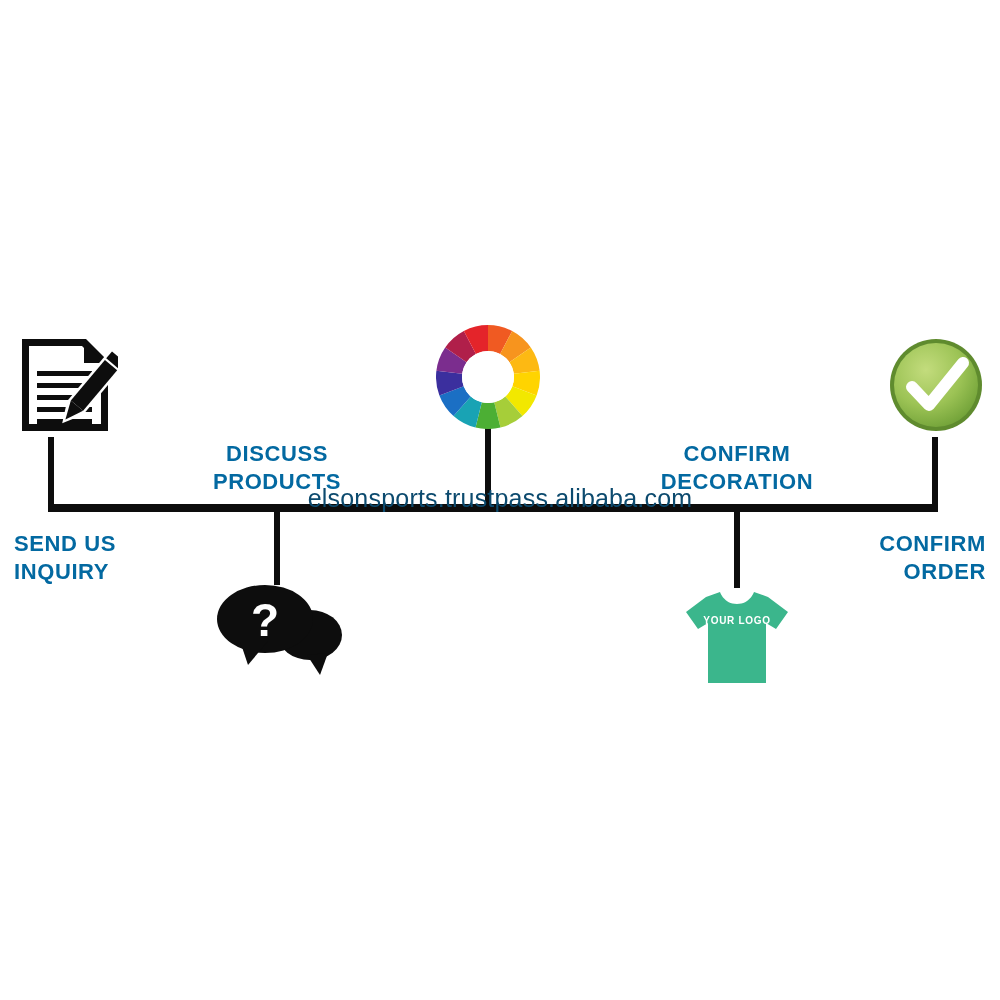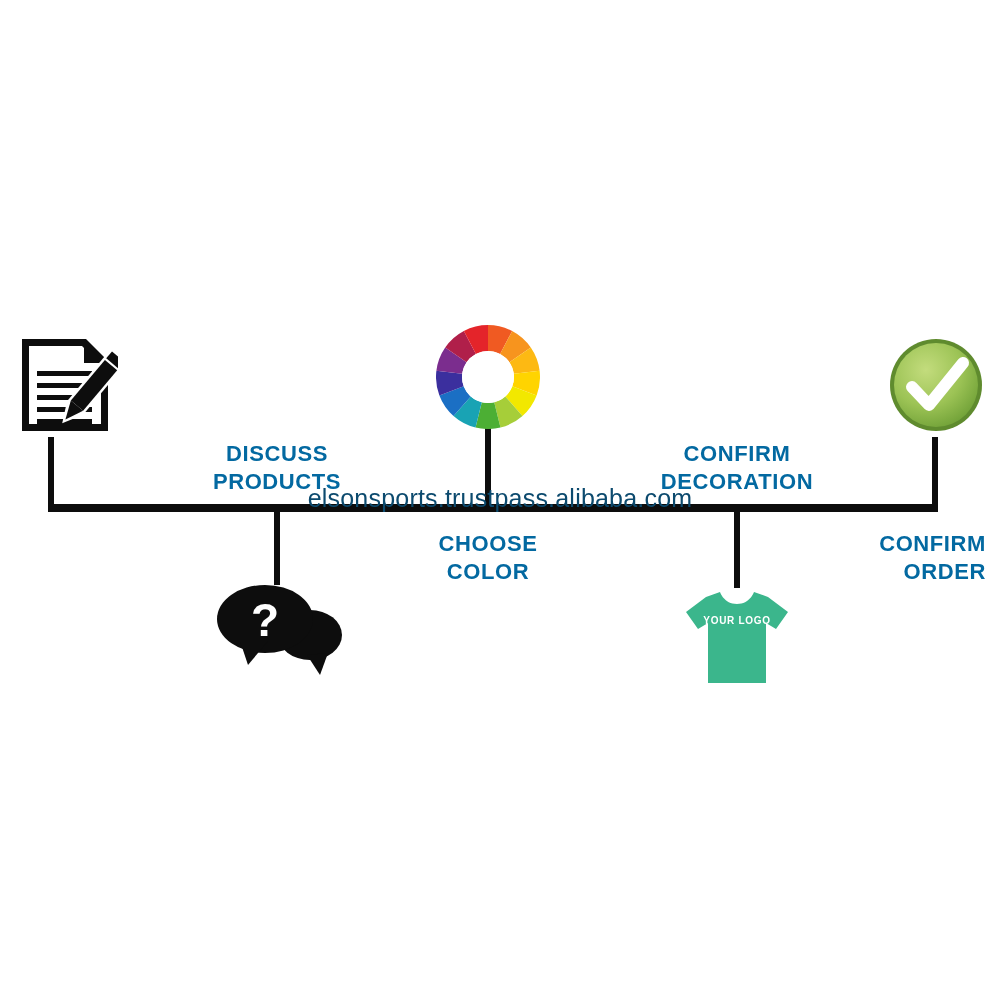--- a/index.html
+++ b/index.html
@@ -178,26 +178,26 @@
           <stop offset="55%" stop-color="#9cc355"></stop>
           <stop offset="100%" stop-color="#6a9c33"></stop>
         </radialGradient>
       </defs>
       <circle cx="48" cy="48" r="46" fill="#5f8b2e"></circle>
       <circle cx="48" cy="48" r="42" fill="url(#badgeGrad)"></circle>
       <path d="M24 50 L41 68 L75 26" stroke="#ffffff" stroke-width="12" fill="none" stroke-linecap="round" stroke-linejoin="round"></path>
     </svg>
   </div>
 
+  <div class="step-label lbl-left" style="left:14px; top:530px; width:200px;">SEND US
+INQUIRY</div>
 
   <div class="step-label lbl-center" style="left:177px; top:440px; width:200px;">DISCUSS
 PRODUCTS</div>
 
-  <div class="step-label lbl-center" style="left:388px; top:530px; width:200px;">CHOOSE
-COLOR</div>
 
   <div class="step-label lbl-center" style="left:637px; top:440px; width:200px;">CONFIRM
 DECORATION</div>
 
   <div class="step-label lbl-right" style="left:786px; top:530px; width:200px;">CONFIRM
 ORDER</div>
 
 </div>
 
 </body></html>

